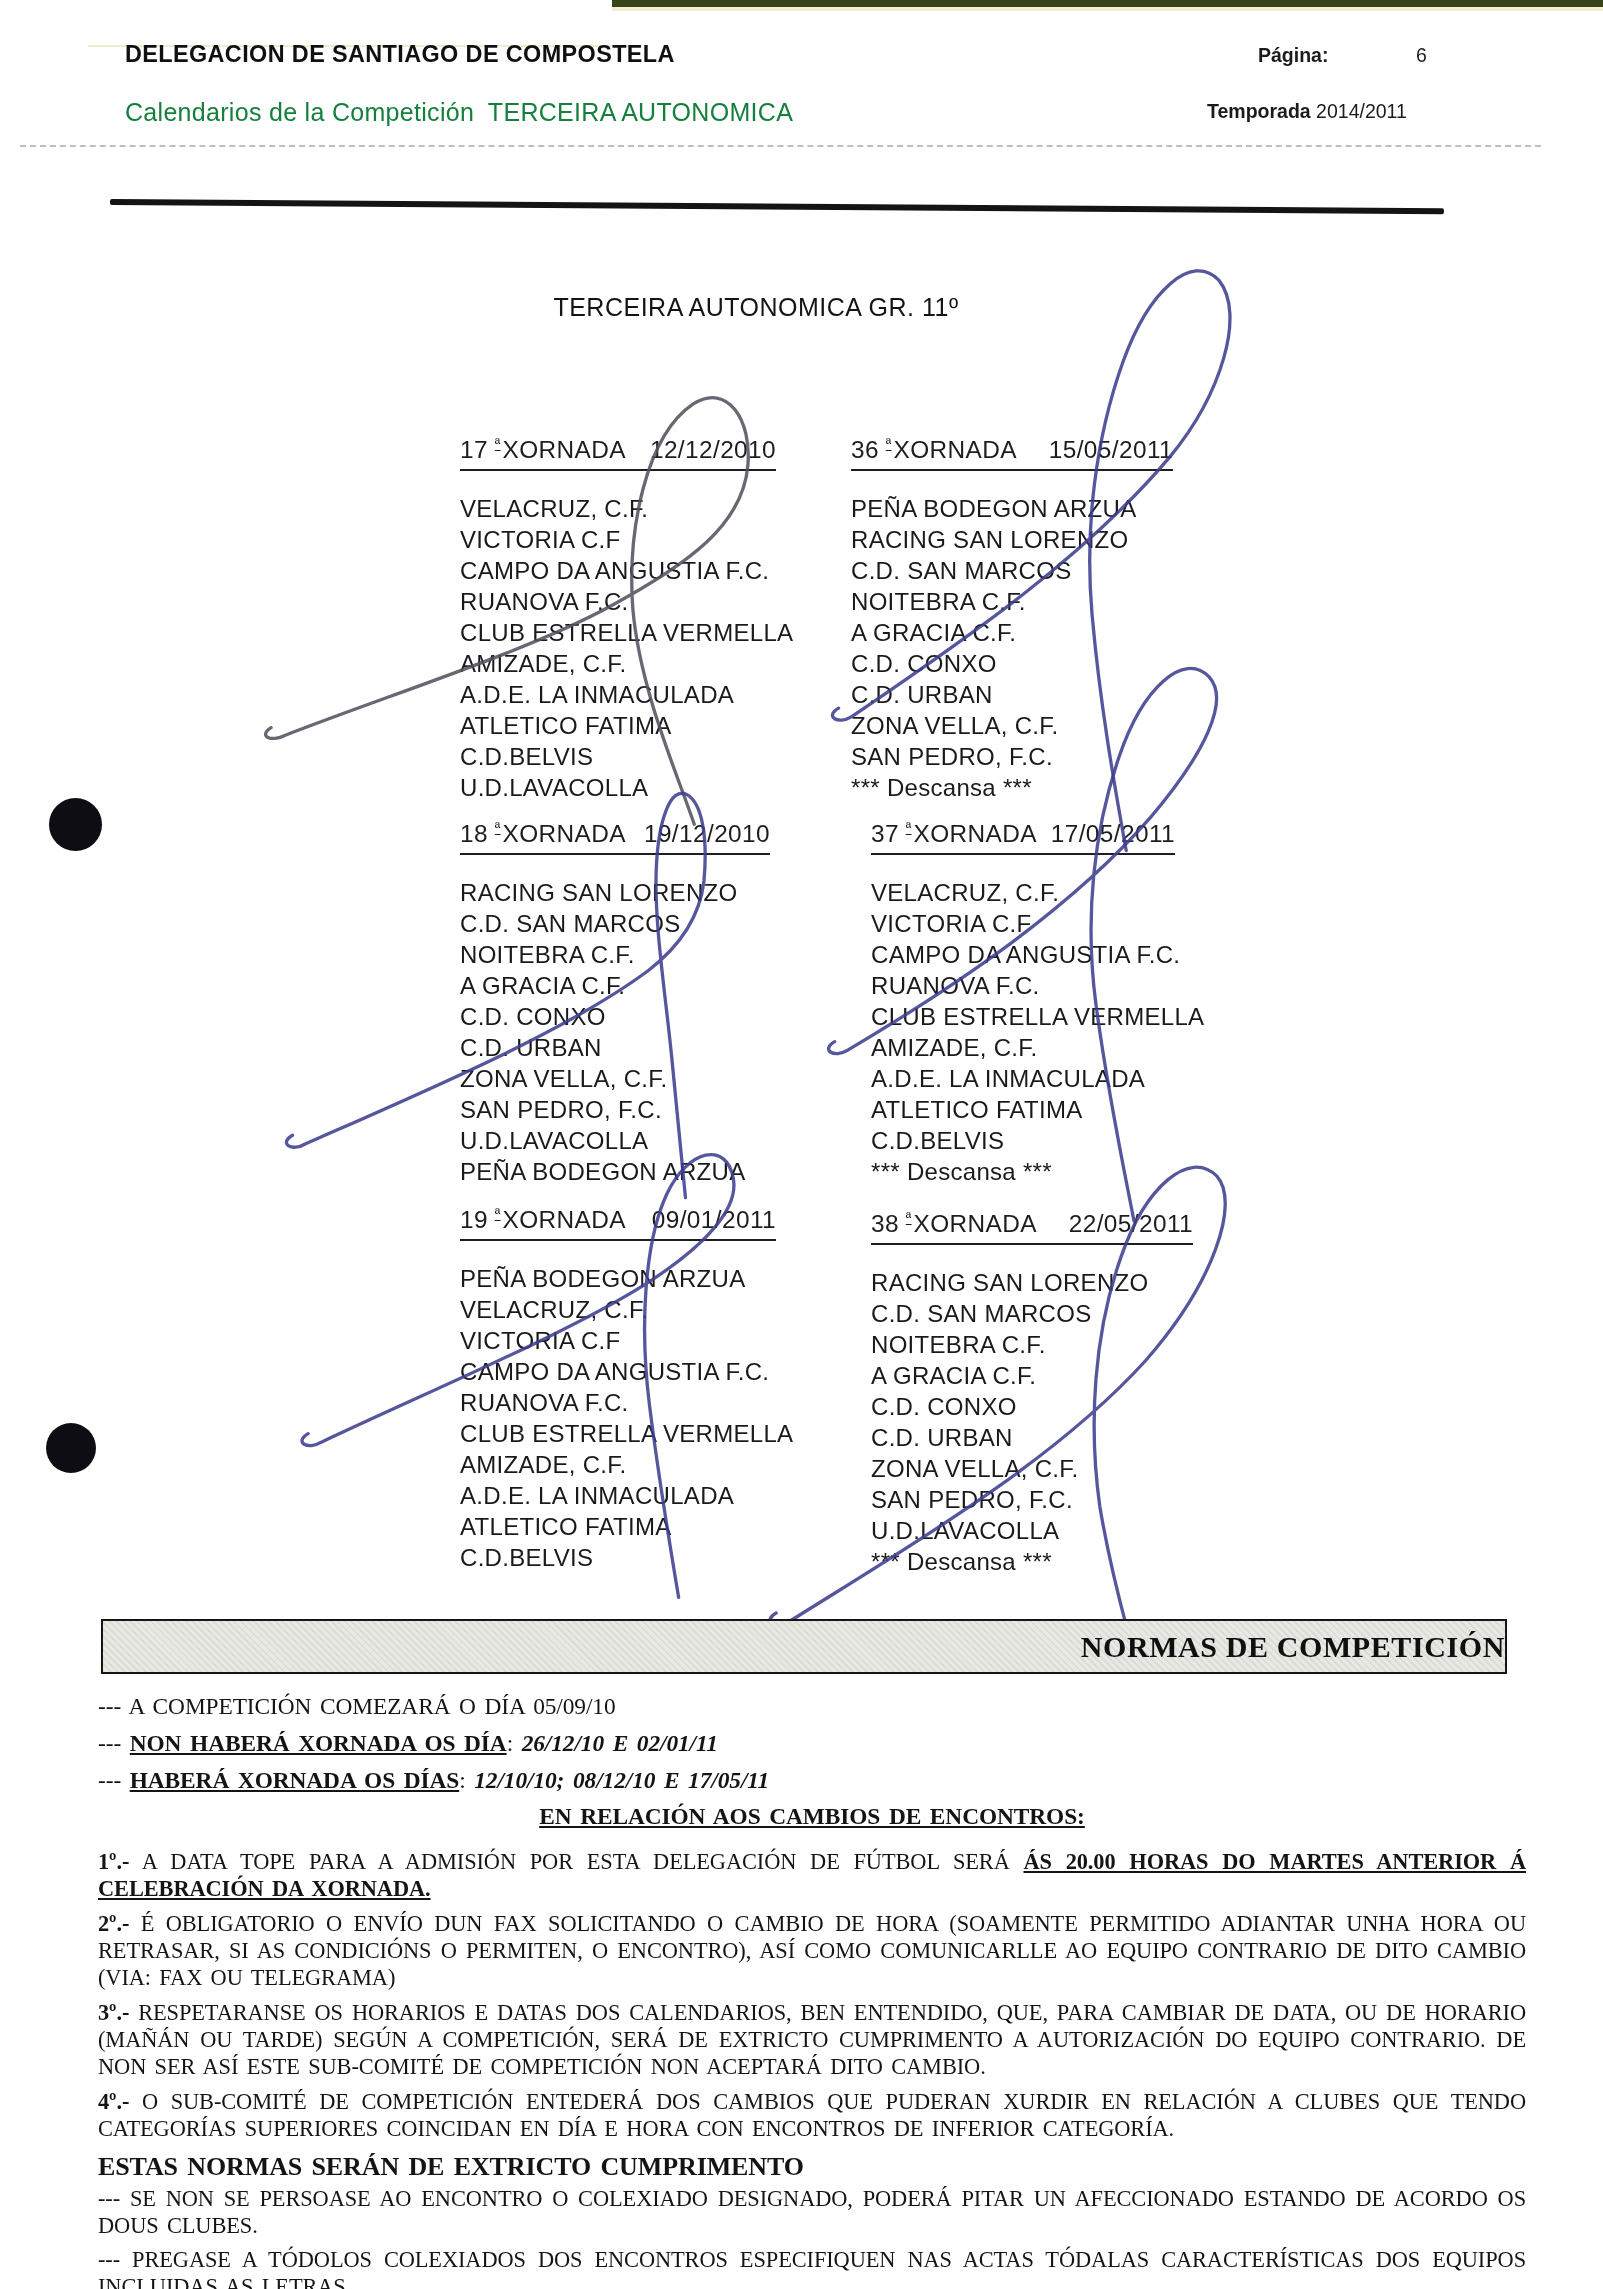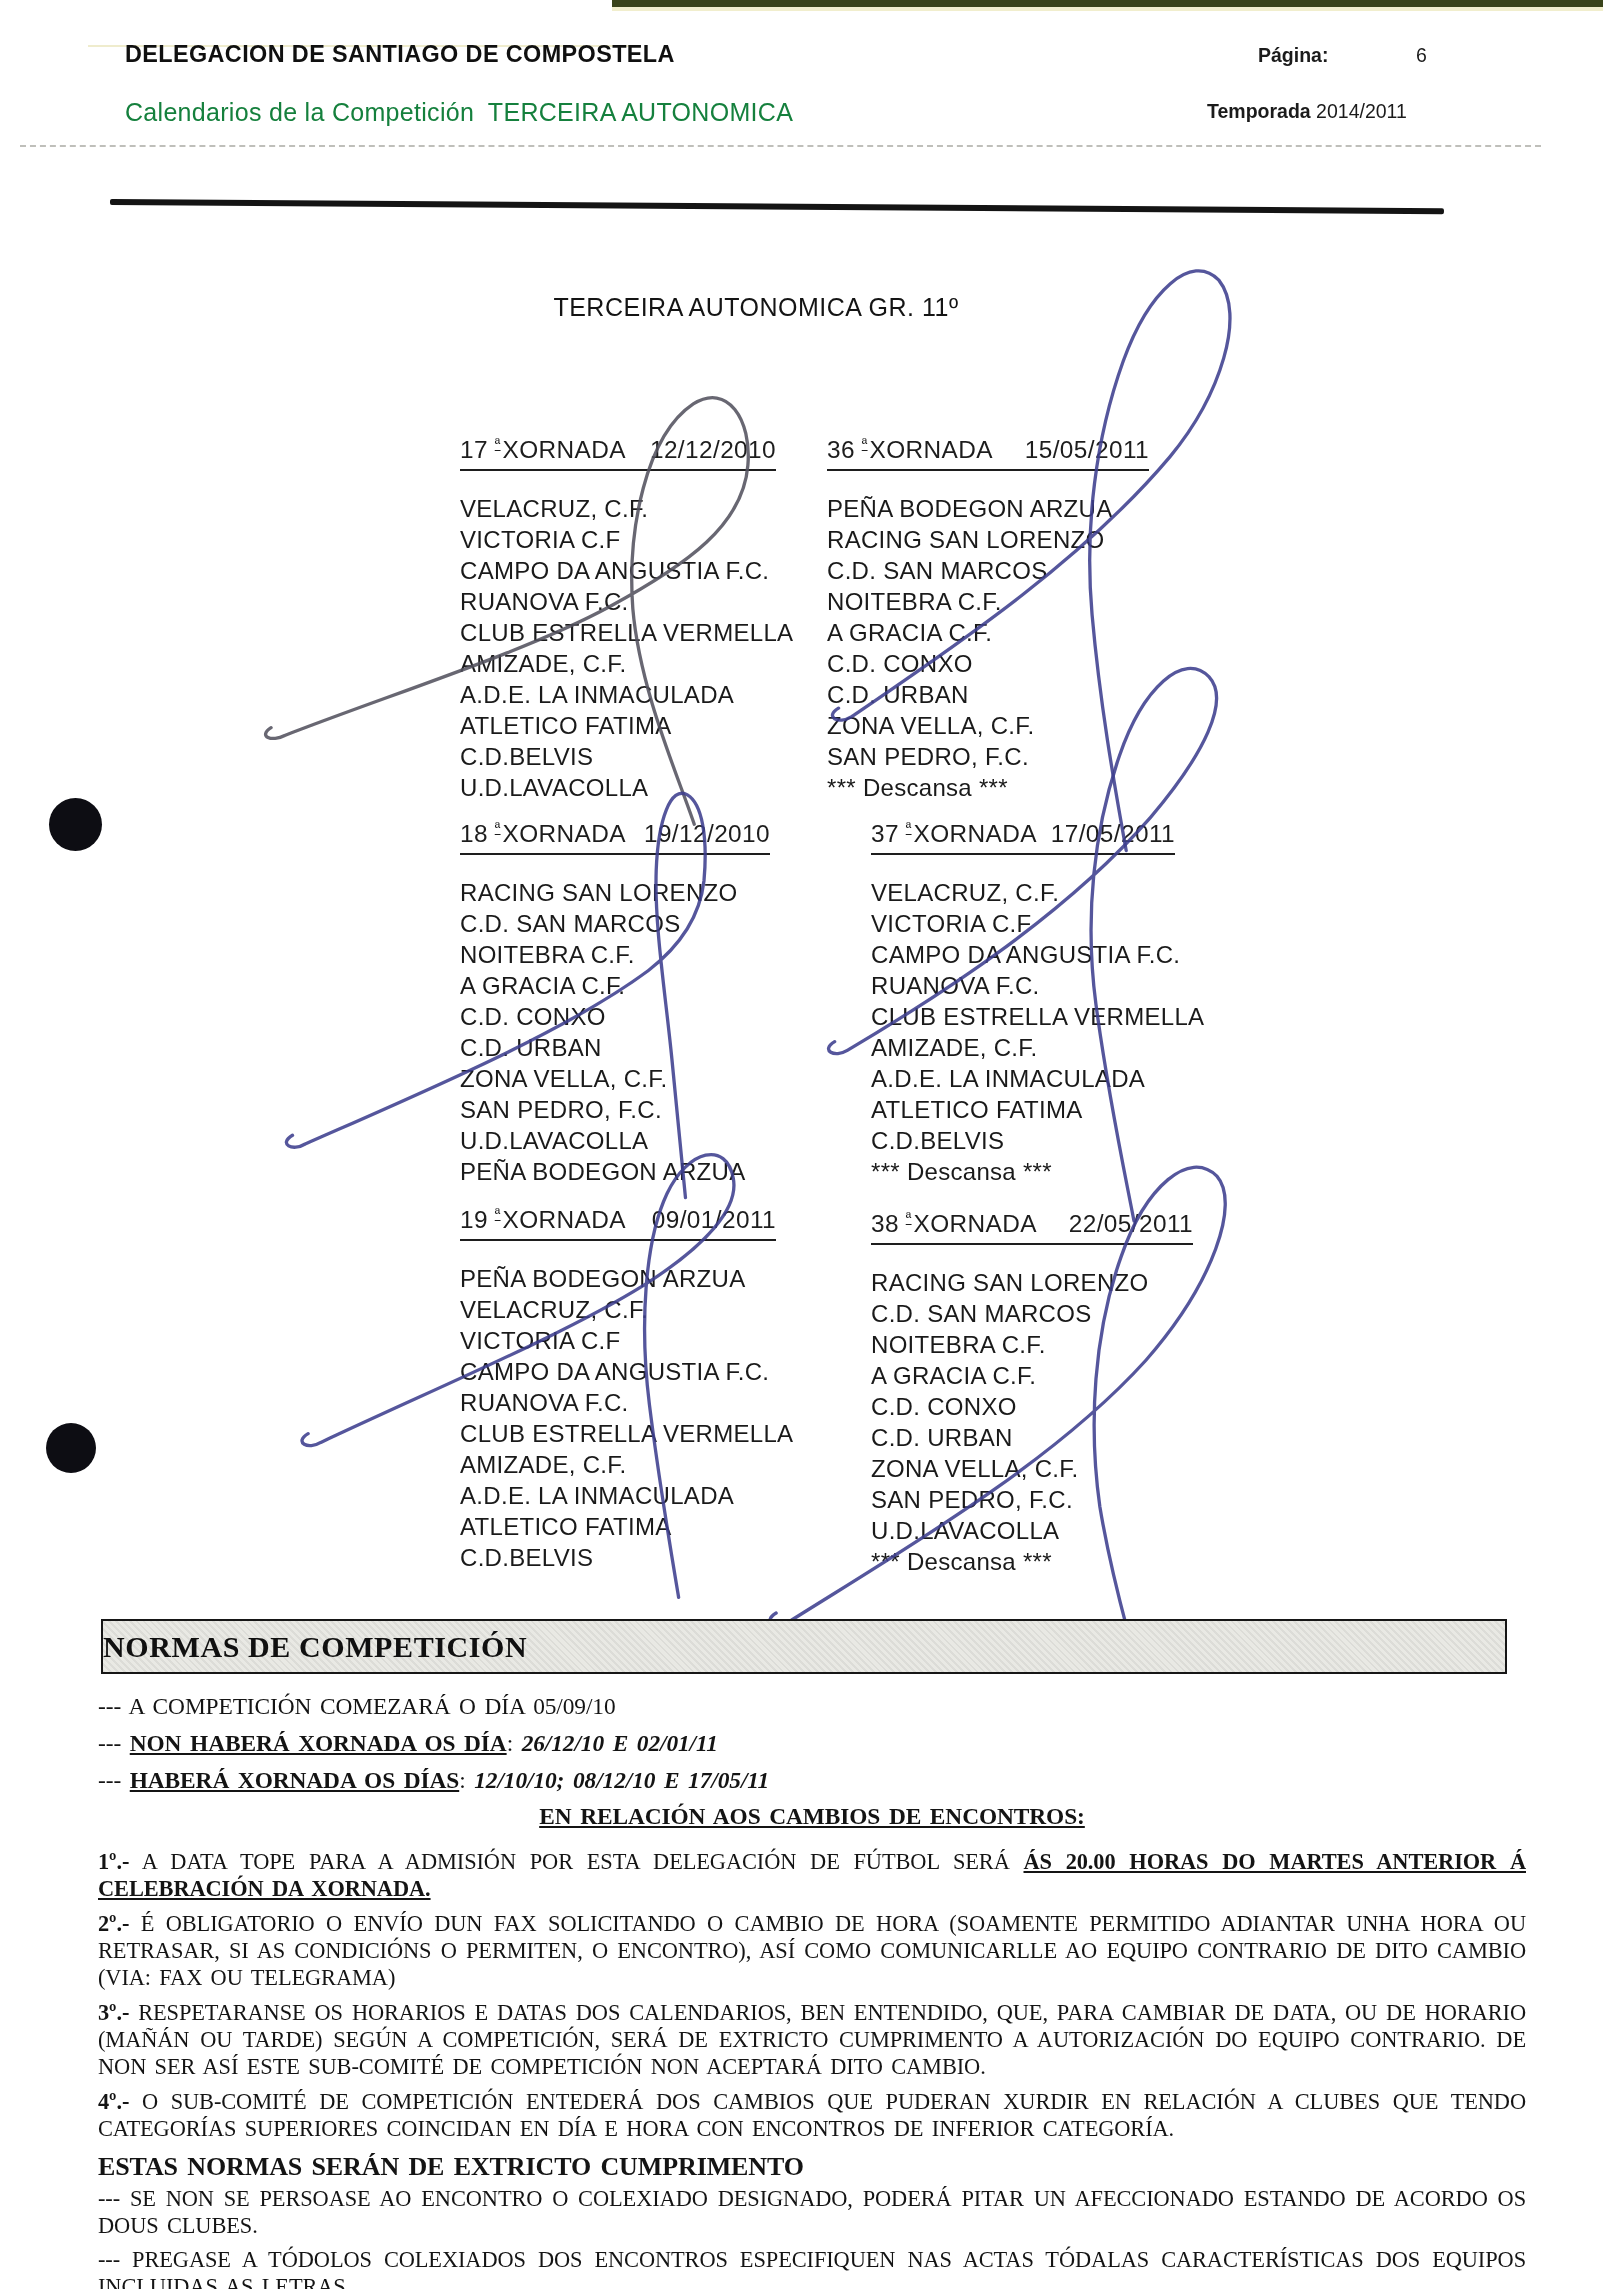--- a/index.html
+++ b/index.html
@@ -34,35 +34,35 @@
 
   
   .fx{position:absolute}
   .fx-head{display:flex;justify-content:space-between;align-items:flex-end;
     border-bottom:2.9px solid #1e1e1e;padding-bottom:4.9px;font-size:24.4px;color:#1d1d1d;
     letter-spacing:0.4px;white-space:nowrap}
   .fx-num sup{font-size:14.6px;margin:0 2px 0 6.8px;text-decoration:underline}
   .fx ul{list-style:none;margin:22.4px 0 0;padding:0;font-size:24px;line-height:31px;
     color:#1a1a1a;letter-spacing:0.3px;white-space:nowrap}
   #fx17{left:460px;top:436px;width:316px}
-  #fx36{left:827px;top:436px;width:322px}
+  #fx36{left:851px;top:436px;width:322px}
   #fx18{left:460px;top:820px;width:310px}
   #fx37{left:871px;top:820px;width:304px}
   #fx19{left:460px;top:1206px;width:316px}
   #fx38{left:871px;top:1210px;width:322px}
 
   
   #penlayer{left:0;top:0;width:1603px;height:2290px;pointer-events:none}
   #penlayer path{fill:none;stroke-width:3.4px;stroke-linecap:round;opacity:.88}
 
   
   .norms-box{left:101px;top:1619px;width:1402px;height:51px;border:2.9px solid #161616;
     background:#e9e9e4;
     background-image:repeating-linear-gradient(45deg,rgba(70,70,70,.08) 0 2px,rgba(255,255,255,0) 2px 4.9px);
-    display:flex;align-items:center;justify-content:flex-start;
+    display:flex;align-items:center;justify-content:flex-end;
     font-family:"Liberation Serif",serif;font-size:30px;font-weight:bold;letter-spacing:0.6px;color:#101010}
   .rules{left:98px;top:1693px;width:1428px;font-family:"Liberation Serif",serif;
     font-size:22.4px;color:#141414;word-spacing:2.9px;letter-spacing:-0.1px}
   .bullet{line-height:27px;margin-bottom:9.8px;font-size:23.4px;white-space:nowrap}
   .b-label{font-weight:bold;text-decoration:underline}
   .b-dates{font-weight:bold;font-style:italic}
   .center-h{text-align:center;font-weight:bold;text-decoration:underline;
     font-size:23.4px;line-height:27px;margin:0 0 18px}
   .para{text-align:justify;line-height:27px;margin-bottom:7.8px}
   .para .num{font-weight:bold}

